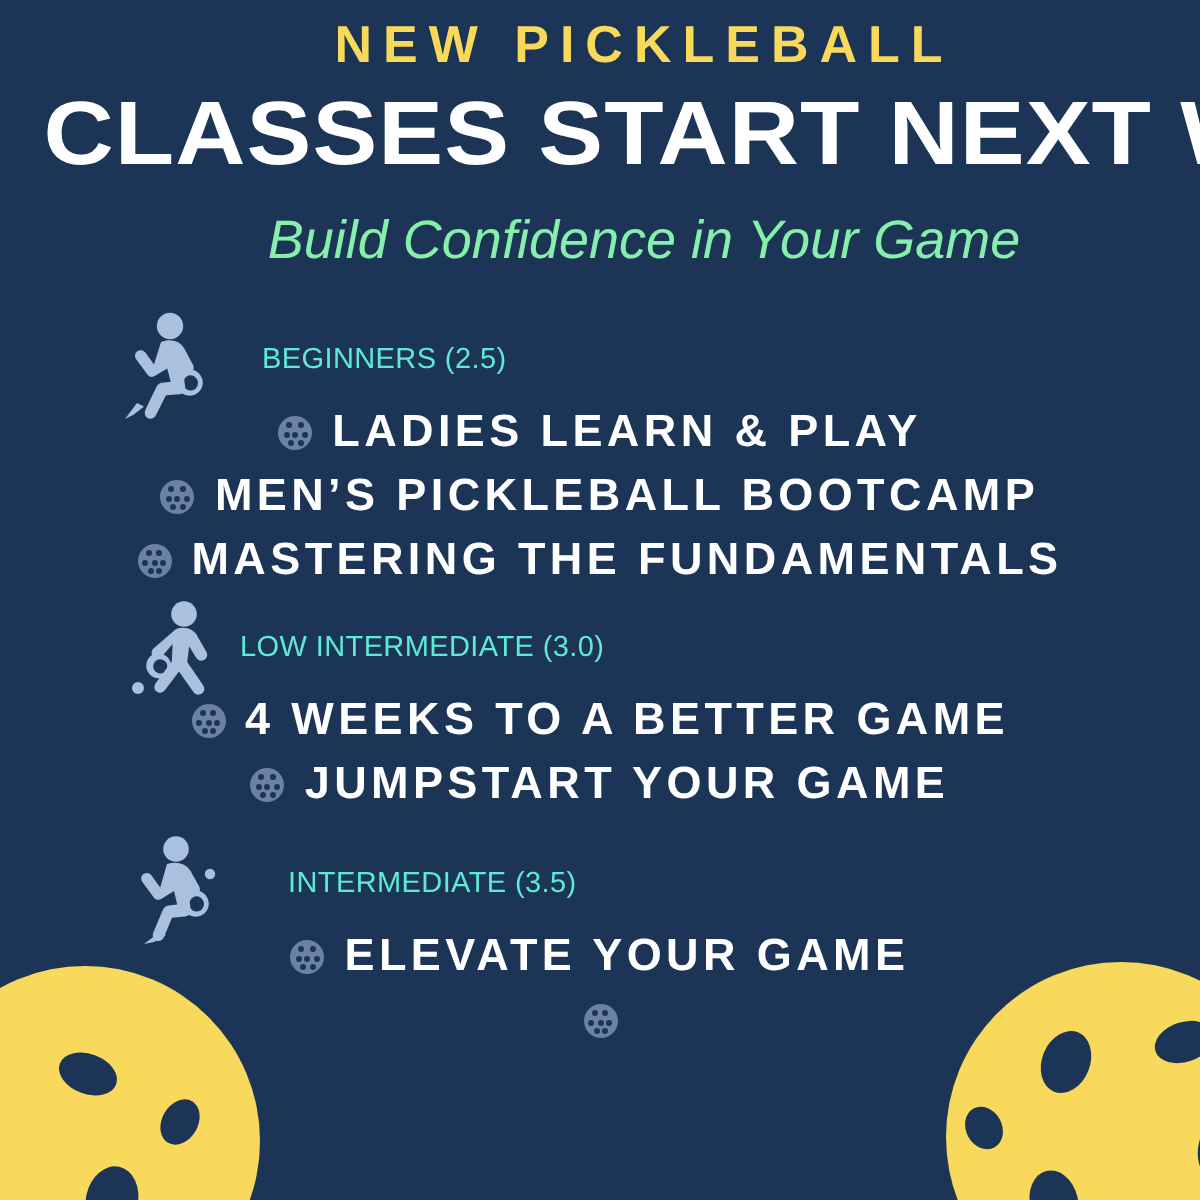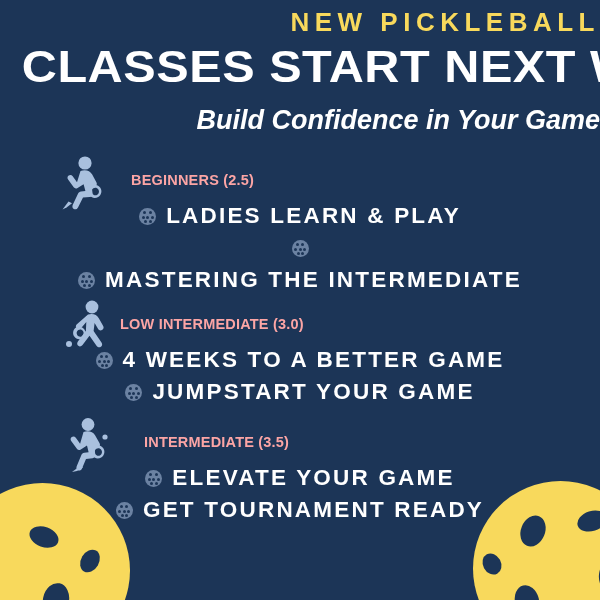--- a/index.html
+++ b/index.html
@@ -45,21 +45,21 @@
     position: absolute;
     background: #1c3557;
     border-radius: 50%;
   }
 
   
   #header {
     position: relative;
     z-index: 2;
     padding-top: 9px;
-    text-align: right;
+    text-align: center;
     padding-left: 44px;
   }
   #eyebrow {
     color: #f8d95c;
     font-size: 26px;
     font-weight: bold;
     letter-spacing: 5.5px;
     line-height: 1.05;
     white-space: nowrap;
   }
@@ -67,23 +67,23 @@
     color: #ffffff;
     font-size: 45px;
     font-weight: bold;
     letter-spacing: 0.5px;
     line-height: 1.0;
     margin-top: 8px;
     transform: scaleX(1.08);
     white-space: nowrap;
   }
   #subhead {
-    color: #ffffff;
+    color: #86efac;
     font-size: 27px;
-    font-weight: bold;
+    font-weight: normal;
     font-style: italic;
     letter-spacing: 0px;
     line-height: 1.0;
     margin-top: 18px;
     white-space: nowrap;
   }
 
   
   #sections {
     position: relative;
@@ -99,23 +99,23 @@
   }
   .level-icon {
     position: absolute;
     left: 58px;
     top: -2px;
     width: 62px;
     height: 62px;
   }
   .level-label {
     position: absolute;
-    color: #fca5a5;
+    color: #5eead4;
     font-size: 14.5px;
-    font-weight: bold;
+    font-weight: normal;
     letter-spacing: 0.2px;
     white-space: nowrap;
     top: 16px;
   }
   .level-section[data-level="0"] .level-label { left: 131px; }
   .level-section[data-level="1"] .level-label { left: 120px; }
   .level-section[data-level="2"] .level-label { left: 144px; }
 
   .class-list {
     list-style: none;
@@ -222,32 +222,33 @@
         <li class="class-item">
           <span class="bullet-ball">
               <i></i>
               <i></i>
               <i></i>
               <i></i>
               <i></i>
               <i></i>
               <i></i>
             </span>
-        </li>
-        <li class="class-item">
-          <span class="bullet-ball">
-              <i></i>
-              <i></i>
-              <i></i>
-              <i></i>
-              <i></i>
-              <i></i>
-              <i></i>
-            </span>
-          <span>MASTERING THE INTERMEDIATE</span>
+          <span>MEN’S PICKLEBALL BOOTCAMP</span>
+        </li>
+        <li class="class-item">
+          <span class="bullet-ball">
+              <i></i>
+              <i></i>
+              <i></i>
+              <i></i>
+              <i></i>
+              <i></i>
+              <i></i>
+            </span>
+          <span>MASTERING THE FUNDAMENTALS</span>
         </li>
       </ul>
     </div>
 
     <div class="sec-gap-0"></div>
 
     <div class="level-section" data-level="1">
       <div class="level-head">
         <svg class="level-icon" viewBox="0 0 62 62">
           <g fill="#a9c0de">
@@ -318,19 +319,18 @@
         <li class="class-item">
           <span class="bullet-ball">
               <i></i>
               <i></i>
               <i></i>
               <i></i>
               <i></i>
               <i></i>
               <i></i>
             </span>
-          <span>GET TOURNAMENT READY</span>
         </li>
       </ul>
     </div>
 
   </div>
 </div>
 
 </body></html>

